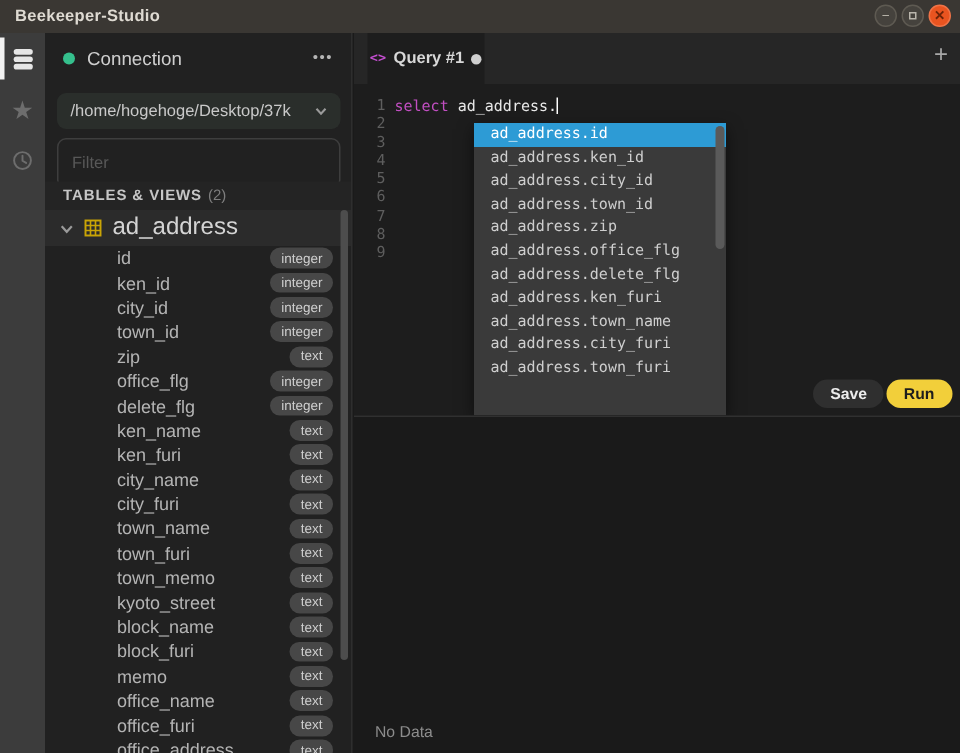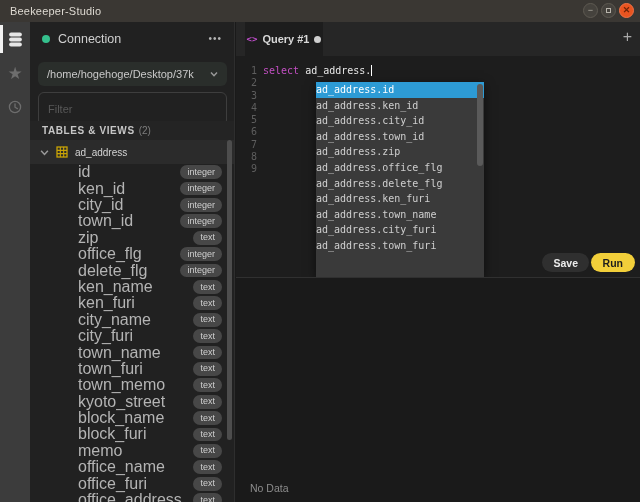--- a/index.html
+++ b/index.html
@@ -2,21 +2,21 @@
 <html><head>
 <meta charset="utf-8">
 <style>
   * { margin:0; padding:0; box-sizing:border-box; }
   html,body { width:640px; height:502px; overflow:hidden; background:#1a1a1a;
               font-family:"Liberation Sans", sans-serif; }
 
   
   #titlebar { position:absolute; left:0; top:0; width:640px; height:22px;
               background:#3a3733; display:flex; align-items:center; }
-  #title-text { color:#dedad2; font-size:11px; font-weight:normal; margin-left:10px; letter-spacing:.2px; }
+  #title-text { color:#dedad2; font-size:11px; font-weight:bold; margin-left:10px; letter-spacing:.2px; }
   #win-controls { position:absolute; right:6px; top:3px; display:flex; gap:3px; }
   .win-btn { width:15px; height:15px; border-radius:50%; background:#45423d;
              border:1px solid #5e5a52; display:flex; align-items:center; justify-content:center;
              color:#b9b5ac; font-size:9px; line-height:1; }
   .win-btn.close { background:#e95420; border-color:#f07347; color:#6e2408; font-weight:bold; }
   .max-glyph { width:5px; height:5px; border:1px solid #b9b5ac; display:block; }
 
   
   #rail { position:absolute; left:0; top:22px; width:30px; height:480px; background:#3c3c3c; }
   .rail-item { position:relative; width:30px; height:34px; display:flex; align-items:center; justify-content:center; }
@@ -42,26 +42,26 @@
                   padding:0 9px; color:#c9c9c9; font-size:11px; outline:none; }
   #filter-input::placeholder { color:#585858; }
 
   #section-header { position:absolute; left:0; top:99px; width:100%; height:19px; background:#242424;
                     display:flex; align-items:center; padding:0 12px; }
   #section-label { color:#c6c6c6; font-size:10px; font-weight:bold; letter-spacing:.6px; }
   #section-count { color:#7e7e7e; font-size:10px; margin-left:4px; }
 
   #table-row { position:absolute; left:0; top:118px; width:100%; height:24px; background:#2b2b2b;
                display:flex; align-items:center; padding:0 10px; }
-  #table-name { color:#d4d4d4; font-size:10px; margin-left:7px; }
+  #table-name { color:#d4d4d4; font-size:16px; margin-left:7px; }
   .chev { margin-top:1px; }
 
   #col-list { position:absolute; left:0; top:142px; width:100%; height:338px; overflow:hidden; }
   .col-row { height:16.4px; display:flex; align-items:center; padding-left:48px; padding-right:12px; }
-  .col-name { color:#b4b4b4; font-size:16px; }
+  .col-name { color:#b4b4b4; font-size:12px; }
   .col-badge { margin-left:auto; background:#474747; color:#cfcfcf; font-size:9px;
                border-radius:7px; padding:1.5px 7px; line-height:1.2; }
 
   #sidebar-scrollbar { position:absolute; right:2px; top:118px; width:5px; height:300px;
                        background:#4d4d4d; border-radius:2.5px; }
 
   
   #main { position:absolute; left:236px; top:22px; width:404px; height:480px; background:#1d1d1d; }
   #tabbar { position:absolute; left:0; top:0; width:100%; height:34px; background:#262626; }
   #tab-query { position:absolute; left:9px; top:0; width:78px; height:34px; background:#1d1d1d;
@@ -76,21 +76,21 @@
             font-family:"DejaVu Sans Mono", monospace; font-size:10px; overflow:hidden; }
   #editor-lines { position:absolute; left:0; top:9px; width:100%; }
   .code-line { position:relative; height:12.3px; line-height:12.3px; padding-left:27px; white-space:pre; }
   .ln { position:absolute; left:0; top:0; width:21px; text-align:right; color:#5e5e5e; }
   .kw { color:#c24fc2; }
   .code-txt { color:#e8e8e8; }
   .cursor { display:inline-block; width:1px; height:11px; background:#ffffff; vertical-align:-2px; }
 
   #autocomplete { position:absolute; left:80px; top:26px; width:168px; height:195px;
                   background:#3a3a3a; box-shadow:0 3px 10px rgba(0,0,0,.55); overflow:hidden; }
-  .ac-item { height:15.6px; line-height:15.6px; padding-left:0; color:#cfcfcf;
+  .ac-item { height:15.6px; line-height:15.6px; padding-left:11px; color:#cfcfcf;
              font-size:10px; white-space:pre; }
   .ac-item.selected { background:#2d9bd5; color:#ffffff; }
   #ac-scrollbar { position:absolute; right:1px; top:2px; width:6px; height:82px;
                   background:#5a5a5a; border-radius:3px; }
 
   #save-btn { position:absolute; right:51px; bottom:5px; height:19px; padding:0 11px;
               background:#2f2f2f; border:none; border-radius:10px; color:#ececec;
               font-size:10.5px; font-weight:bold; font-family:"Liberation Sans", sans-serif; }
   #run-btn { position:absolute; right:5px; bottom:5px; height:19px; padding:0 12px;
              background:#f2cf3a; border:none; border-radius:10px; color:#1d1d1d;

